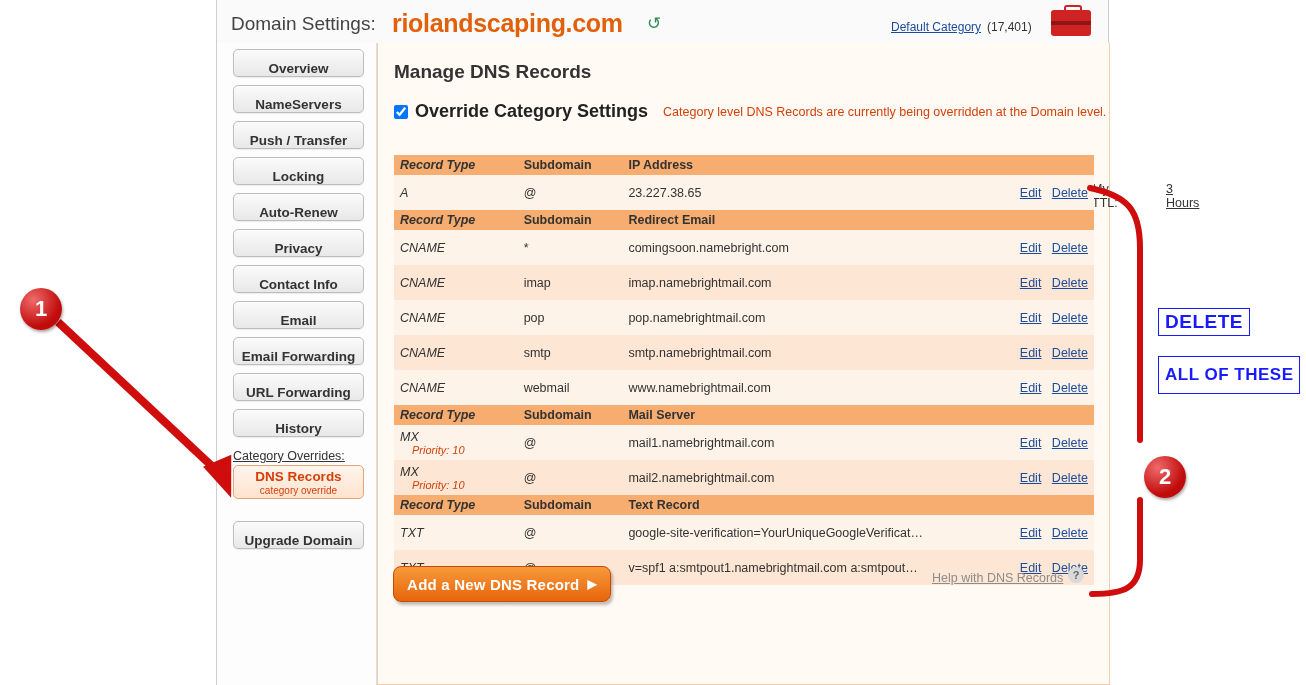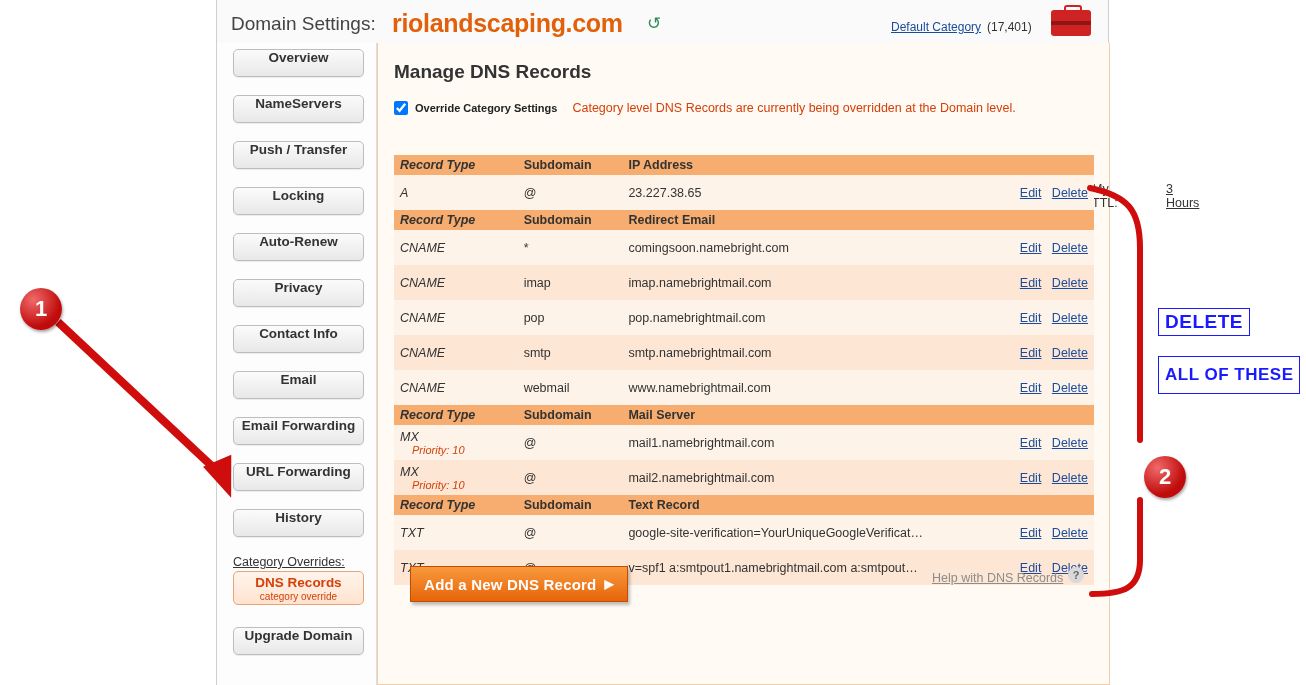--- a/index.html
+++ b/index.html
@@ -99,30 +99,30 @@
   #sidebar {
     position: absolute;
     left: 0; top: 43px;
     width: 160px;
     height: 642px;
     background: #fdfdfd;
     border-right: 1px solid #dedede;
   }
   .nav-btn {
     position: relative;
-    margin: 6px 12px 18px 16px;
+    margin: 6px 12px 8px 16px;
     height: 28px;
     border: 1px solid #bdbdbd;
     border-radius: 5px;
     background: linear-gradient(#fbfbfb, #e8e8e8);
     font-size: 13.5px;
     font-weight: bold;
     color: #333;
     display: flex;
-    align-items: flex-start;
+    align-items: flex-end;
     justify-content: center;
     cursor: pointer;
     box-shadow: 0 1px 1px rgba(0,0,0,0.07);
   }
   #category-overrides-label {
     margin: 12px 0 2px 16px;
     font-size: 12.5px;
     color: #333;
     text-decoration: underline;
   }
@@ -173,21 +173,21 @@
     left: 16px; top: 58px;
     display: flex;
     align-items: center;
     gap: 7px;
   }
   #override-checkbox {
     width: 14px; height: 14px;
     margin: 0;
   }
   #override-label {
-    font-size: 11px;
+    font-size: 18px;
     font-weight: bold;
     color: #222;
   }
   #override-note {
     font-size: 12.5px;
     color: #d4400a;
     margin-left: 8px;
   }
   #dns-records-caption {
     position: absolute;
@@ -256,24 +256,24 @@
     color: #1b4b9c;
     text-decoration: underline;
     cursor: pointer;
     margin-left: 7px;
     font-size: 12.5px;
   }
 
   
   #add-record-btn {
     position: absolute;
-    left: 32px; top: 523px;
+    left: 15px; top: 523px;
     width: 218px; height: 36px;
     border: 1px solid #c44a05;
-    border-radius: 0;
+    border-radius: 8px;
     background: linear-gradient(#f79a3c, #e8640a);
     color: #fff;
     font-size: 15px;
     font-weight: bold;
     display: flex;
     align-items: center;
     justify-content: center;
     cursor: pointer;
     box-shadow: 2px 3px 3px rgba(0,0,0,0.25);
     letter-spacing: 0.2px;

